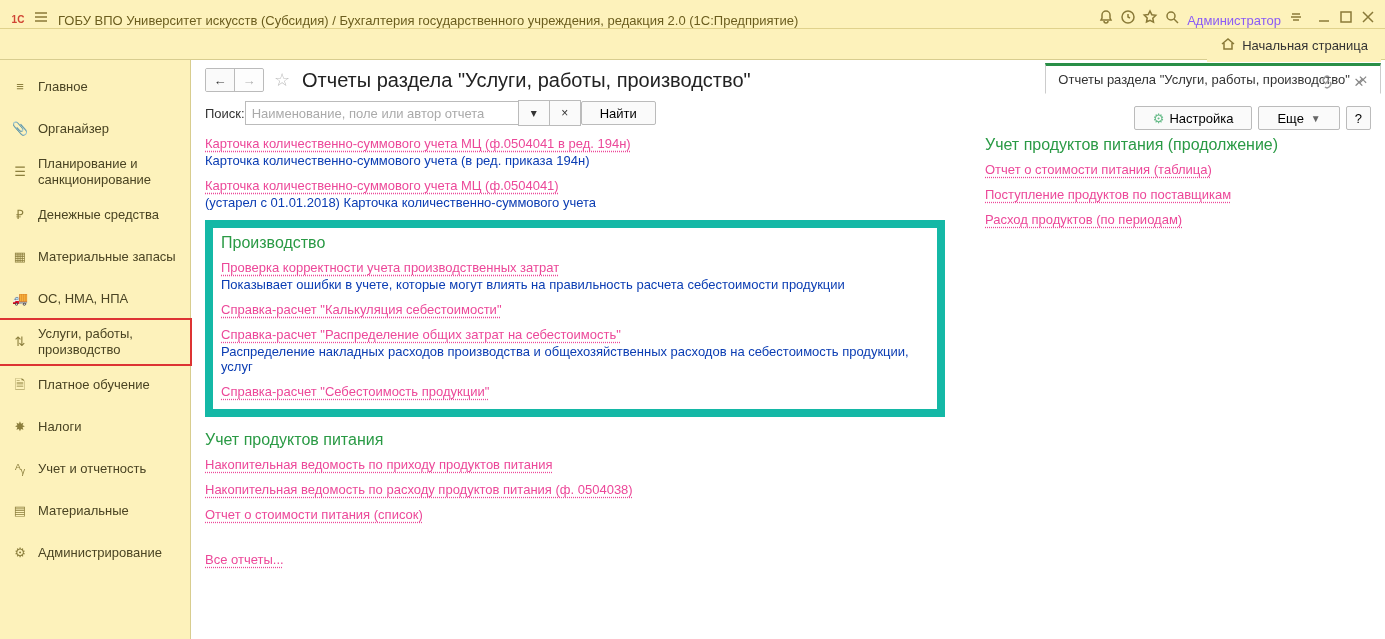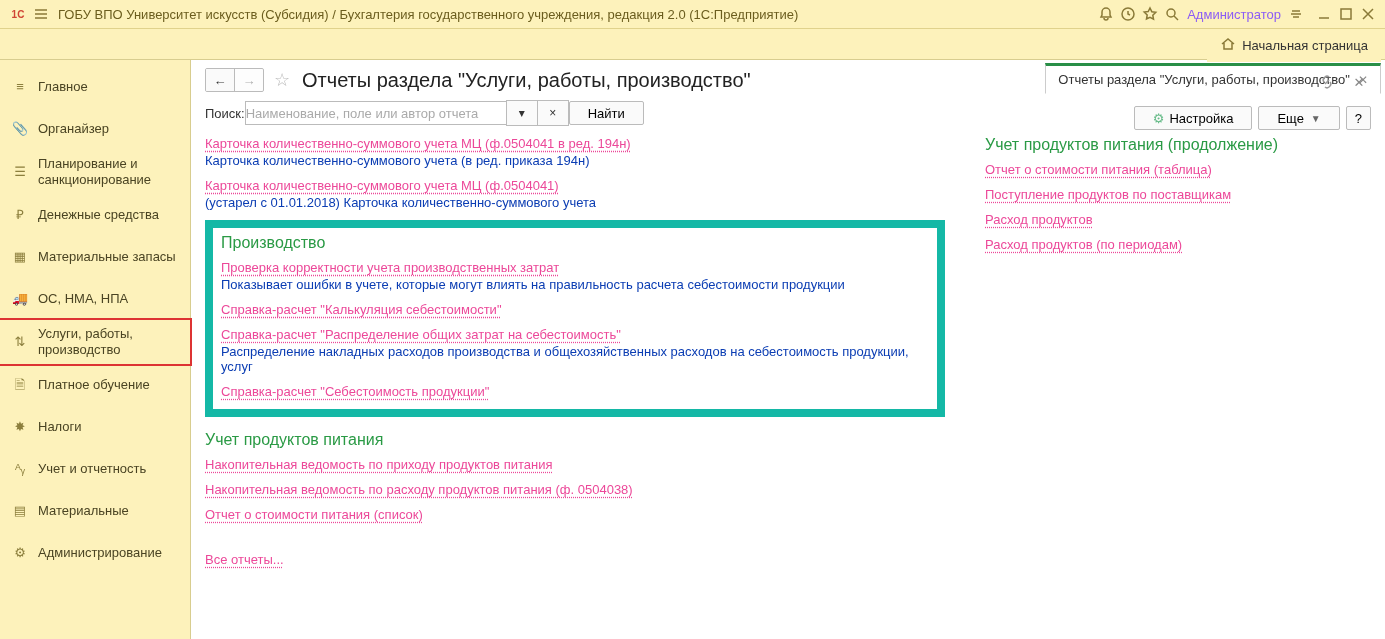--- a/index.html
+++ b/index.html
@@ -1,16 +1,16 @@
 <!DOCTYPE html>
 <html><head>
 <meta charset="utf-8">
 <style>
   html, body { margin:0; padding:0; font-family: Arial, sans-serif; font-size:13px; color:#333; background:#fff; width:1385px; height:639px; overflow:hidden;}
-  .titlebar { background:#fdf2bb; height:28px; display:flex; align-items:center; padding:0 6px; border-bottom:1px solid #e0d28c;}
+  .titlebar { background:#fdf2bb; height:28px; display:flex; align-items:flex-end; padding:0 6px; border-bottom:1px solid #e0d28c;}
   .titlebar .logo { width:24px; height:18px; display:flex; align-items:center; justify-content:center; color:#d04534; font-weight:bold; font-size:10px;}
   .titlebar .ic { width:22px; height:22px; display:flex; align-items:center; justify-content:center; cursor:pointer; color:#8a7a38;}
   .titlebar .title { flex:1; color:#6b5d1e; font-size:13px; padding:0 6px; white-space:nowrap; overflow:hidden;}
   .titlebar .sep { width:6px;}
   .titlebar .user { color:#8b5cf6; padding:0 4px;}
   .tabbar { background:#fdf2bb; height:30px; display:flex; align-items:flex-end; padding:0 4px; border-bottom:1px solid #d8cd8f;flex-direction:column;}
   .tab { display:flex; align-items:center; padding:6px 12px; font-size:13px; background:#fdf2bb; border:1px solid transparent; margin-right:0px; cursor:pointer; color:#333;}
   .tab .ic { margin-right:6px; color:#7a6f33;}
   .tab.active { background:#fff; border:1px solid #ccc; border-bottom:1px solid #fff; border-top:3px solid #298f47; position:relative; top:1px;}
   .tab .close { margin-left:8px; color:#888; font-size:12px;}
@@ -24,21 +24,21 @@
   .navbtns { display:flex; border:1px solid #bbb; border-radius:2px; overflow:hidden; margin-right:10px;}
   .navbtns .nb { width:28px; height:22px; display:flex; align-items:center; justify-content:center; border-right:1px solid #bbb; cursor:pointer; background:#fafafa;}
   .navbtns .nb:last-child { border-right:none; opacity:0.4;}
   .star { width:20px; color:#bbb; font-size:18px; margin-right:8px;}
   .main-title { font-size:20px; color:#222;}
   .main-header-right { position:absolute; right:14px; top:10px; display:flex; align-items:center; gap:8px;}
   .iconbtn { width:22px; height:22px; display:flex; align-items:center; justify-content:center; color:#888; cursor:pointer; border:1px solid transparent;}
   .searchrow { display:flex; align-items:center; padding:4px 14px 10px 14px; }
   .searchrow .lbl { color:#333;}
   .searchbox { display:flex; align-items:center;}
-  .searchbox input { width:260px; height:22px; border:1px solid #bbb; padding:0 0; font-size:13px; color:#333;}
+  .searchbox input { width:260px; height:22px; border:1px solid #bbb; padding:0 6px; font-size:13px; color:#333;}
   .searchbox input::placeholder { color:#aaa;}
   .minibtn { border:1px solid #bbb; height:24px; min-width:20px; padding:0 5px; background:#fafafa; cursor:pointer; margin-left:-1px; display:inline-flex; align-items:center; justify-content:center; font-size:12px;}
   .btn { border:1px solid #bbb; border-radius:2px; height:24px; padding:0 18px; background:#fafafa; cursor:pointer; display:inline-flex; align-items:center; gap:5px; font-size:13px;}
   .btn .caret { font-size:10px; color:#666; margin-left:2px;}
   .searchrow-right { position:absolute; right:14px; top:46px; display:flex; gap:6px;}
   .content { display:flex; padding:0 14px; gap:40px;}
   .col { flex:1;}
   .col.left { flex:0 0 740px;}
   a.link { color:#ec4899; text-decoration:underline dotted; text-underline-offset:3px; display:inline-block; cursor:pointer;}
   .desc { color:#0b3db3; font-size:13px; margin-top:2px;}
@@ -248,19 +248,18 @@
         <div style="margin-top:30px">
           <a class="link">Все отчеты...</a>
         </div>
       </div>
 
       <div class="col">
         <div class="group" style="margin-top:0">
           <h3>Учет продуктов питания (продолжение)</h3>
           <div class="reportitem"><a class="link">Отчет о стоимости питания (таблица)</a></div>
           <div class="reportitem"><a class="link">Поступление продуктов по поставщикам</a></div>
-          <div class="reportitem"><a class="link">Расход продуктов</a></div>
           <div class="reportitem"><a class="link">Расход продуктов (по периодам)</a></div>
         </div>
       </div>
     </div>
   </div>
 </div>
 
 </body></html>

